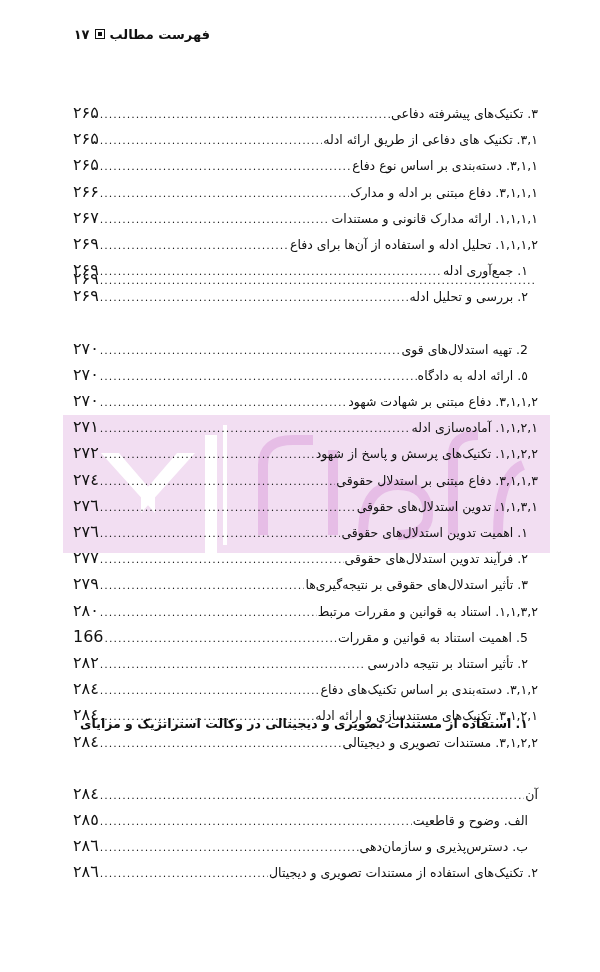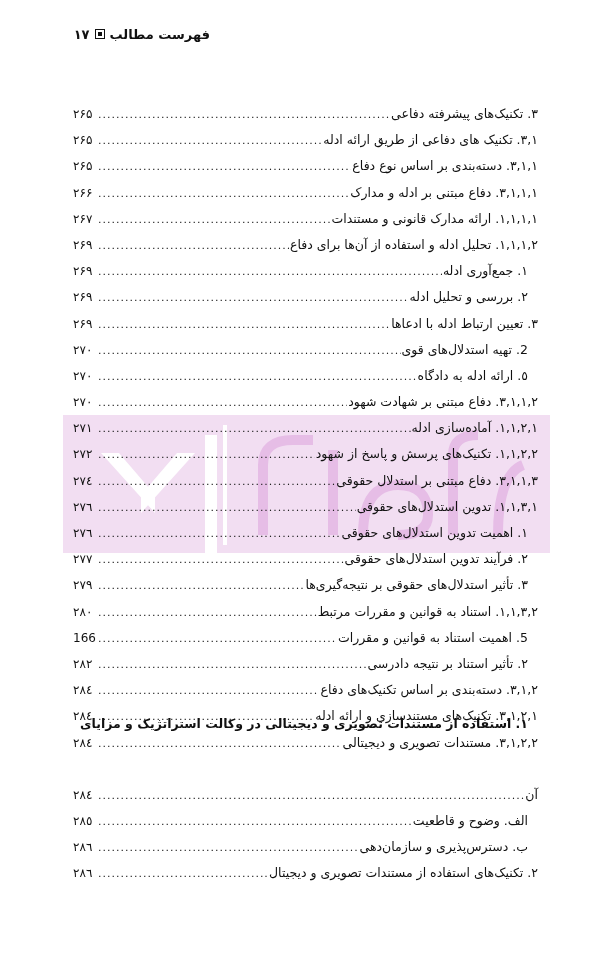--- a/index.html
+++ b/index.html
@@ -101,21 +101,21 @@
       letter-spacing: 1px;
       font-size: 11px;
       color: #222;
       margin: 0 1px;
     }
     .toc-dots::before {
       content: "................................................................................................................................................................................................................";
     }
     .toc-page {
       flex: 0 0 auto;
-      font-size: 12px;
+      font-size: 16px;
       min-width: 24px;
       text-align: left;
     }
     .indent-1 { padding-right: 10px; }
     .wrap-row {
       direction: rtl;
       font-size: 12.5px;
       line-height: 26px;
       height: 26.2px;
       text-align: justify;
@@ -186,21 +186,20 @@
         <span class="toc-title">۱. جمع‌آوری ادله</span>
         <span class="toc-dots"></span>
         <span class="toc-page">۲۶۹</span>
       </div>
       <div class="toc-row indent-1">
         <span class="toc-title">۲. بررسی و تحلیل ادله</span>
         <span class="toc-dots"></span>
         <span class="toc-page">۲۶۹</span>
       </div>
       <div class="toc-row">
-        <span class="toc-title">۳. تعیین ارتباط ادله با ادعاها</span>
         <span class="toc-dots"></span>
         <span class="toc-page">۲۶۹</span>
       </div>
       <div class="toc-row indent-1">
         <span class="toc-title">2. تهیه استدلال‌های قوی</span>
         <span class="toc-dots"></span>
         <span class="toc-page">۲۷۰</span>
       </div>
       <div class="toc-row indent-1">
         <span class="toc-title">٥. ارائه ادله به دادگاه</span>

